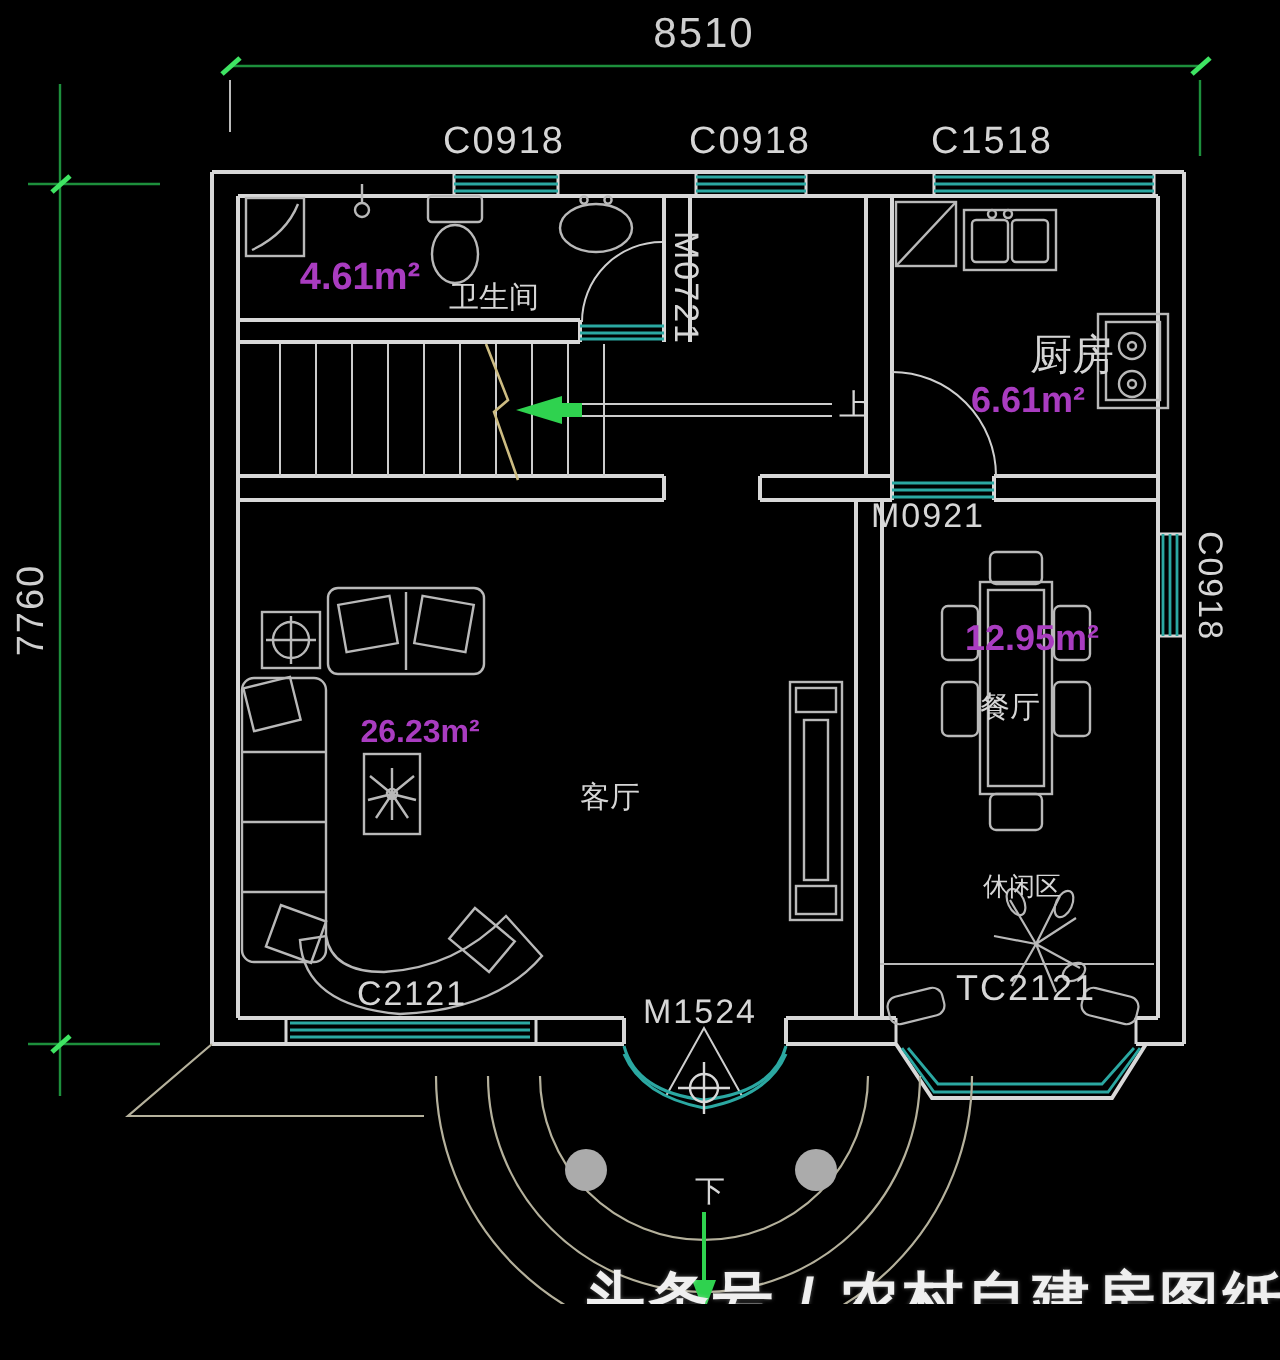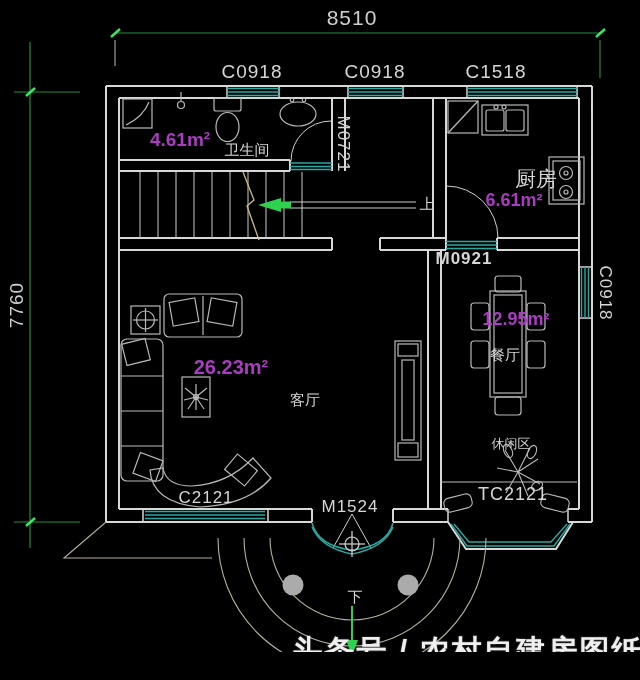--- a/index.html
+++ b/index.html
@@ -219,30 +219,30 @@
   <div class="t rotm90 code" style="left:16px;top:305px;font-size:19px;color:#cfcfcf;">7760</div>
 
   <div class="t code" style="left:252px;top:71px;font-size:19px;">C0918</div>
   <div class="t code" style="left:375px;top:71px;font-size:19px;">C0918</div>
   <div class="t code" style="left:496px;top:71px;font-size:19px;">C1518</div>
   <div class="t rot90 code" style="left:605px;top:293px;font-size:17px;">C0918</div>
   <div class="t code" style="left:206px;top:497px;font-size:17px;">C2121</div>
   <div class="t code" style="left:513px;top:494px;font-size:18px;">TC2121</div>
 
   <div class="t rot90 code" style="left:343px;top:144px;font-size:17px;">M0721</div>
-  <div class="t code" style="left:464px;top:258px;font-size:17px;font-weight:bold;">M0921</div>
+  <div class="t code" style="left:464px;top:258px;font-size:17px;">M0921</div>
   <div class="t code" style="left:350px;top:506px;font-size:17px;">M1524</div>
 
   <div class="t area" style="left:180px;top:139px;font-size:19px;">4.61m²</div>
   <div class="t" style="left:247px;top:149px;font-size:15px;">卫生间</div>
 
   <div class="t" style="left:488px;top:178px;font-size:21px;margin-left:48px;">厨房</div>
   <div class="t area" style="left:514px;top:200px;font-size:18px;">6.61m²</div>
 
-  <div class="t area" style="left:231px;top:367px;font-size:20px;">26.23m²</div>
+  <div class="t area" style="left:210px;top:367px;font-size:16px;">26.23m²</div>
   <div class="t" style="left:305px;top:399px;font-size:15px;">客厅</div>
 
   <div class="t area" style="left:516px;top:319px;font-size:18px;">12.95m²</div>
   <div class="t" style="left:505px;top:354px;font-size:15px;">餐厅</div>
 
   <div class="t" style="left:511px;top:443px;font-size:13px;">休闲区</div>
 
   <div class="t" style="left:427px;top:203px;font-size:15px;">上</div>
   <div class="t" style="left:355px;top:596px;font-size:15px;">下</div>
 

